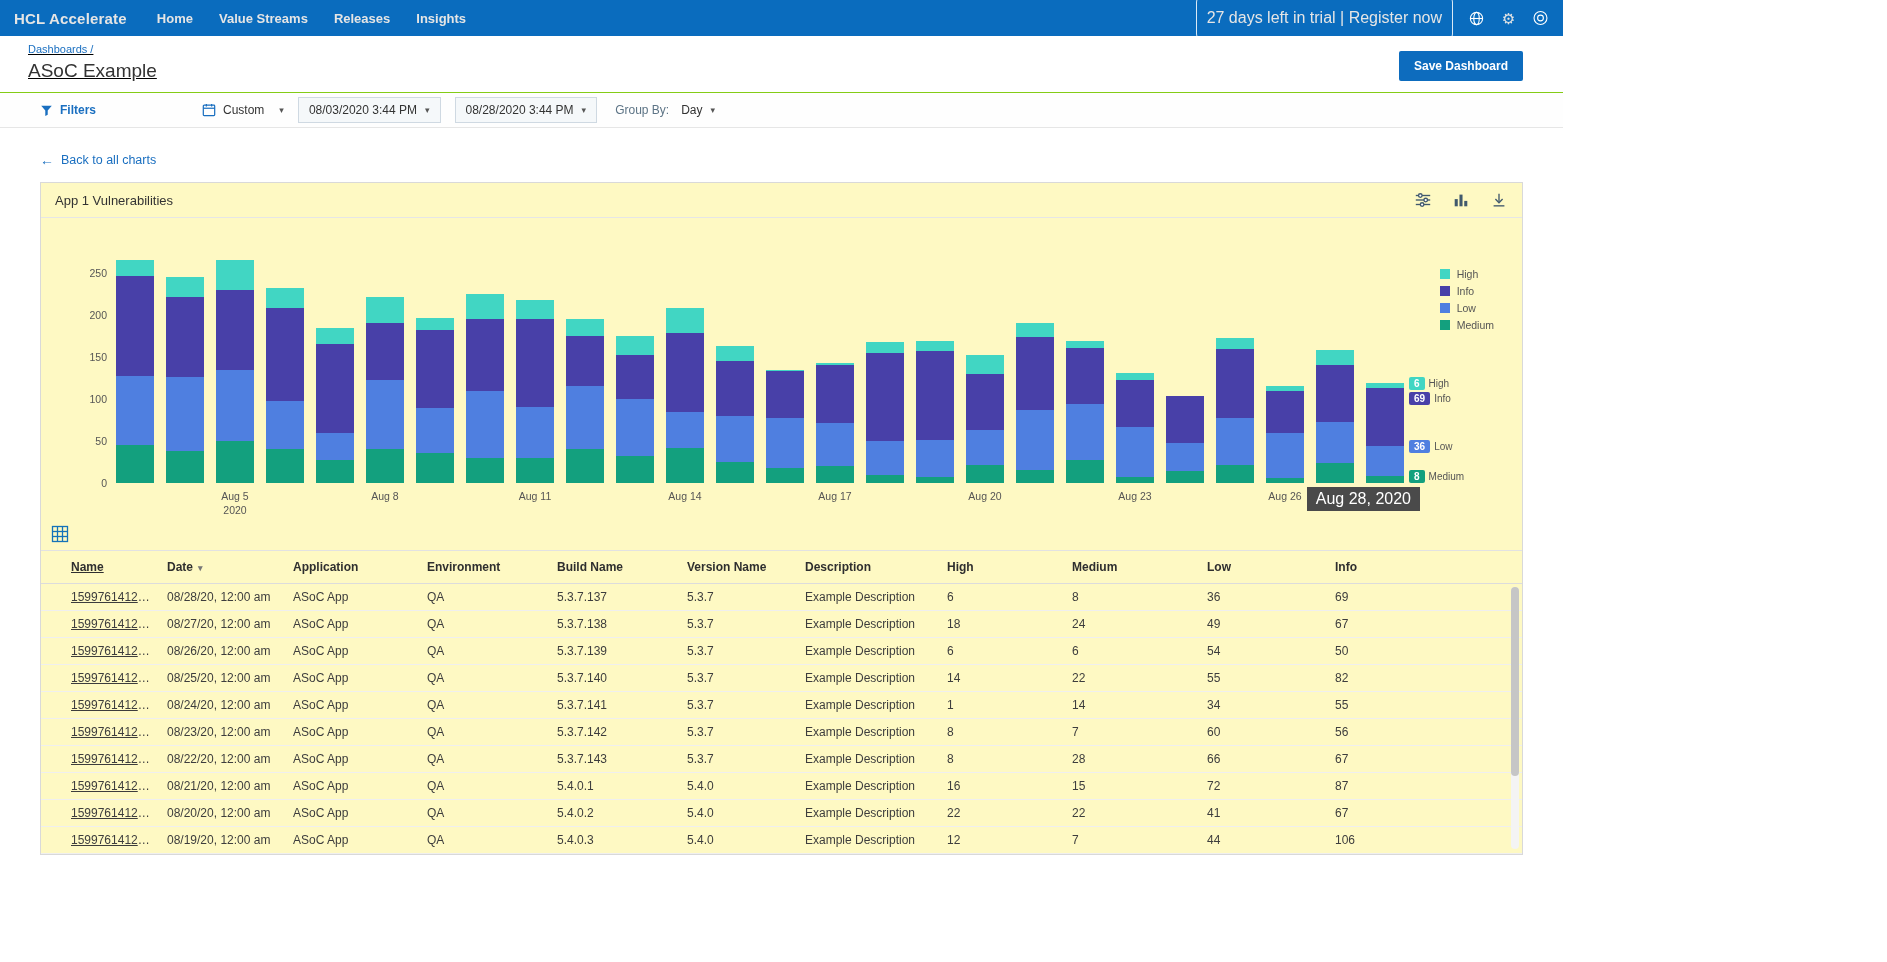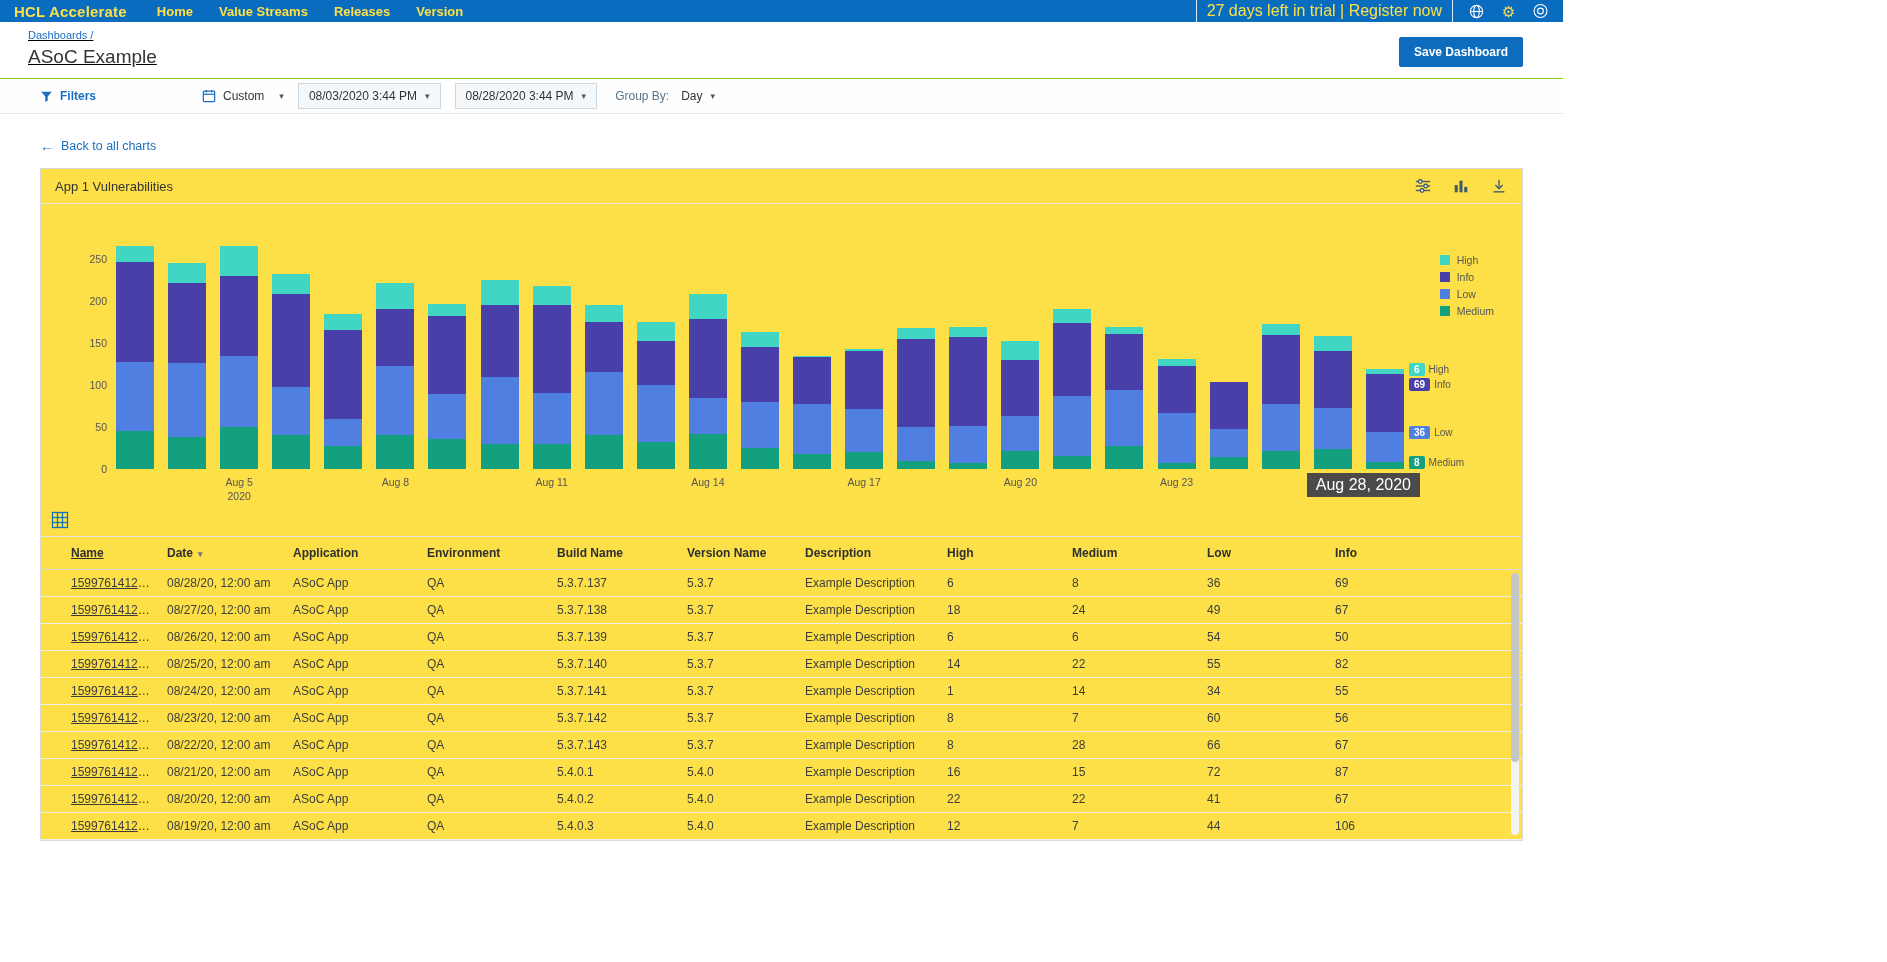--- a/index.html
+++ b/index.html
@@ -1,20 +1,20 @@
 <!DOCTYPE html>
 <html><head>
 <meta charset="utf-8">
 <style>
   html,body{margin:0;padding:0;background:#fff;}
   body{width:1887px;height:962px;overflow:hidden;font-family:"Liberation Sans",sans-serif;-webkit-font-smoothing:antialiased;}
   .app{width:1563px;}
 
   
-  .topnav{height:22px;background:#0a6cbe;display:flex;align-items:center;padding:0 14px;color:#fde047;}
+  .topnav{height:36px;background:#0a6cbe;display:flex;align-items:center;padding:0 14px;color:#e5e5e5;}
   .brand{font-size:15px;font-weight:bold;letter-spacing:.2px;cursor:pointer;}
   .nav-items{display:flex;gap:26px;margin-left:30px;}
   .nav-item{font-size:13px;font-weight:600;cursor:pointer;}
   .nav-right{margin-left:auto;display:flex;align-items:center;gap:15px;}
   .trial-pill{border:1px solid rgba(255,255,255,.85);border-radius:10px;font-size:16px;padding:16px 10px;white-space:nowrap;cursor:pointer;}
   .nav-icon{width:17px;height:17px;display:flex;align-items:center;justify-content:center;cursor:pointer;font-size:15px;line-height:1;}
 
   
   .title-row{position:relative;padding:7px 28px 10px;border-bottom:1px solid #84cc16;text-decoration:underline;}
   .breadcrumb{font-size:11px;color:#1a6fc0;margin-bottom:5px;cursor:pointer;width:max-content;}
@@ -28,21 +28,21 @@
   .caret{color:#555;font-size:9px;margin-left:8px;}
   .date-field{display:flex;align-items:center;background:#f5f8fa;border:1px solid #cfd9e2;padding:5px 10px;margin-left:14px;color:#333;min-width:118px;justify-content:space-between;cursor:pointer;}
   .groupby-label{margin-left:18px;color:#5d7486;}
   .groupby-select{display:flex;align-items:center;margin-left:12px;color:#333;cursor:pointer;}
 
   
   .back-link{display:flex;align-items:center;gap:7px;color:#1a6fc0;font-size:12.5px;margin:24px 40px 14px;width:max-content;cursor:pointer;}
   .back-arrow{font-size:14px;}
 
   
-  .card{margin:0 40px;border:1px solid #d9d9d9;background:#fde047;}
+  .card{margin:0 40px;border:1px solid #d9d9d9;background:#fef9c3;}
   .card-header{display:flex;align-items:center;height:34px;padding:0 14px;border-bottom:1px solid #e6e6e6;}
   .card-title{font-size:13px;color:#333;}
   .card-actions{margin-left:auto;display:flex;gap:20px;align-items:center;}
   .icon-btn{width:18px;height:18px;color:#41596d;cursor:pointer;}
 
   
   .chart-wrap{position:relative;height:300px;}
   .y-axis{position:absolute;left:30px;top:55px;height:210px;width:42px;}
   .y-tick{position:absolute;right:6px;font-size:10.5px;color:#555;}
   .plot{position:absolute;left:75px;right:118px;top:55px;height:210px;display:flex;justify-content:space-between;align-items:flex-end;}
@@ -75,21 +75,21 @@
 <body>
 
 <div class="app">
 
   <div class="topnav">
     <div class="brand">HCL Accelerate</div>
     <div class="nav-items">
       <span class="nav-item">Home</span>
       <span class="nav-item">Value Streams</span>
       <span class="nav-item">Releases</span>
-      <span class="nav-item">Version</span>
+      <span class="nav-item">Insights</span>
     </div>
     <div class="nav-right">
       <div class="trial-pill">27 days left in trial | Register now</div>
       <div class="nav-icon">
         <svg viewBox="0 0 20 20" width="17" height="17" fill="none" stroke="#fff" stroke-width="1.3">
           <circle cx="10" cy="10" r="7.2"></circle>
             <ellipse cx="10" cy="10" rx="3.2" ry="7.2"></ellipse>
             <line x1="2.8" y1="10" x2="17.2" y2="10"></line>
         </svg>
       </div>
@@ -384,20 +384,29 @@
               <div class="seg" style="height: 0.8px; background: rgb(65, 214, 195);"></div>
             </div>
           </div>
           <div class="bar-col">
             <div class="bar-stack">
               <div class="seg" style="height: 18.5px; background: rgb(19, 160, 126);"></div>
               <div class="seg" style="height: 46.2px; background: rgb(79, 127, 224);"></div>
               <div class="seg" style="height: 68.9px; background: rgb(72, 64, 168);"></div>
               <div class="seg" style="height: 11.8px; background: rgb(65, 214, 195);"></div>
             </div>
+          </div>
+          <div class="bar-col">
+            <div class="bar-stack">
+              <div class="seg" style="height: 5px; background: rgb(19, 160, 126);"></div>
+              <div class="seg" style="height: 45.4px; background: rgb(79, 127, 224);"></div>
+              <div class="seg" style="height: 42px; background: rgb(72, 64, 168);"></div>
+              <div class="seg" style="height: 5px; background: rgb(65, 214, 195);"></div>
+            </div>
+            <div class="x-tick">Aug 26</div>
           </div>
           <div class="bar-col">
             <div class="bar-stack">
               <div class="seg" style="height: 20.2px; background: rgb(19, 160, 126);"></div>
               <div class="seg" style="height: 41.2px; background: rgb(79, 127, 224);"></div>
               <div class="seg" style="height: 56.3px; background: rgb(72, 64, 168);"></div>
               <div class="seg" style="height: 15.1px; background: rgb(65, 214, 195);"></div>
             </div>
           </div>
           <div class="bar-col">

